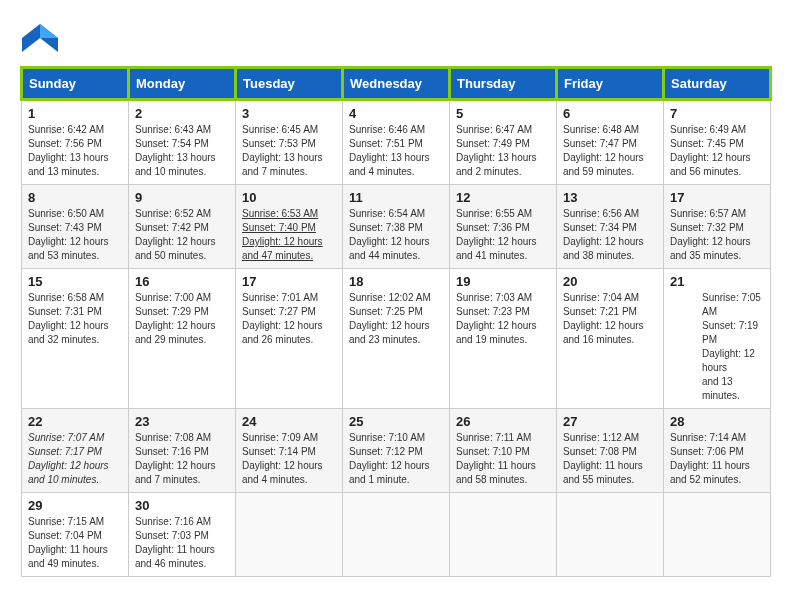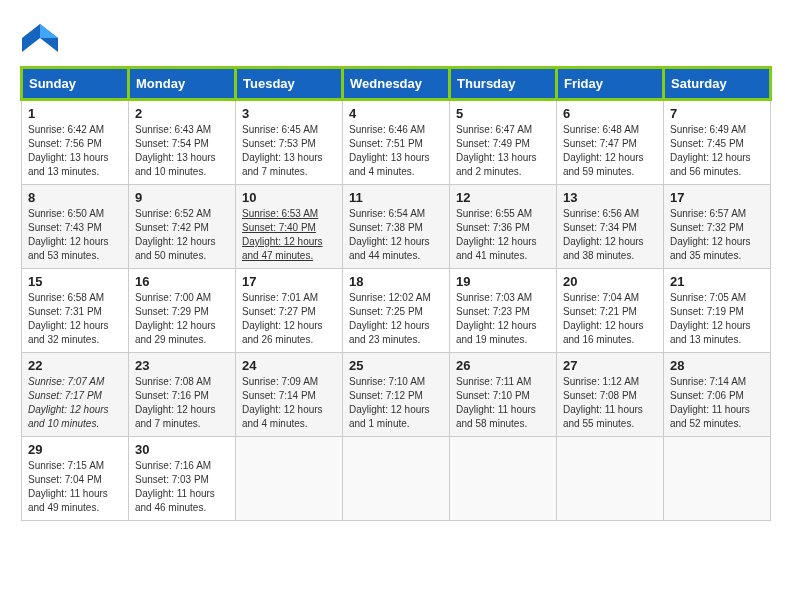--- a/index.html
+++ b/index.html
@@ -258,21 +258,21 @@
         </td>
         <td>
           <span class="day-num">20</span>
           <div class="day-info" style="white-space: pre-line;">Sunrise: 7:04 AM
 Sunset: 7:21 PM
 Daylight: 12 hours
 and 16 minutes.</div>
         </td>
         <td>
           <span class="day-num">21</span>
-          <div class="day-info" style="white-space: pre-line;">Sunrise: 7:05 AM
+          <div class="day-info" style="white-space: pre-line; margin-left: 32px;">Sunrise: 7:05 AM
 Sunset: 7:19 PM
 Daylight: 12 hours
 and 13 minutes.</div>
         </td>
       </tr>
       <tr>
         <td>
           <span class="day-num">22</span>
           <div class="day-info" style="white-space: pre-line; font-style: italic;">Sunrise: 7:07 AM
 Sunset: 7:17 PM

